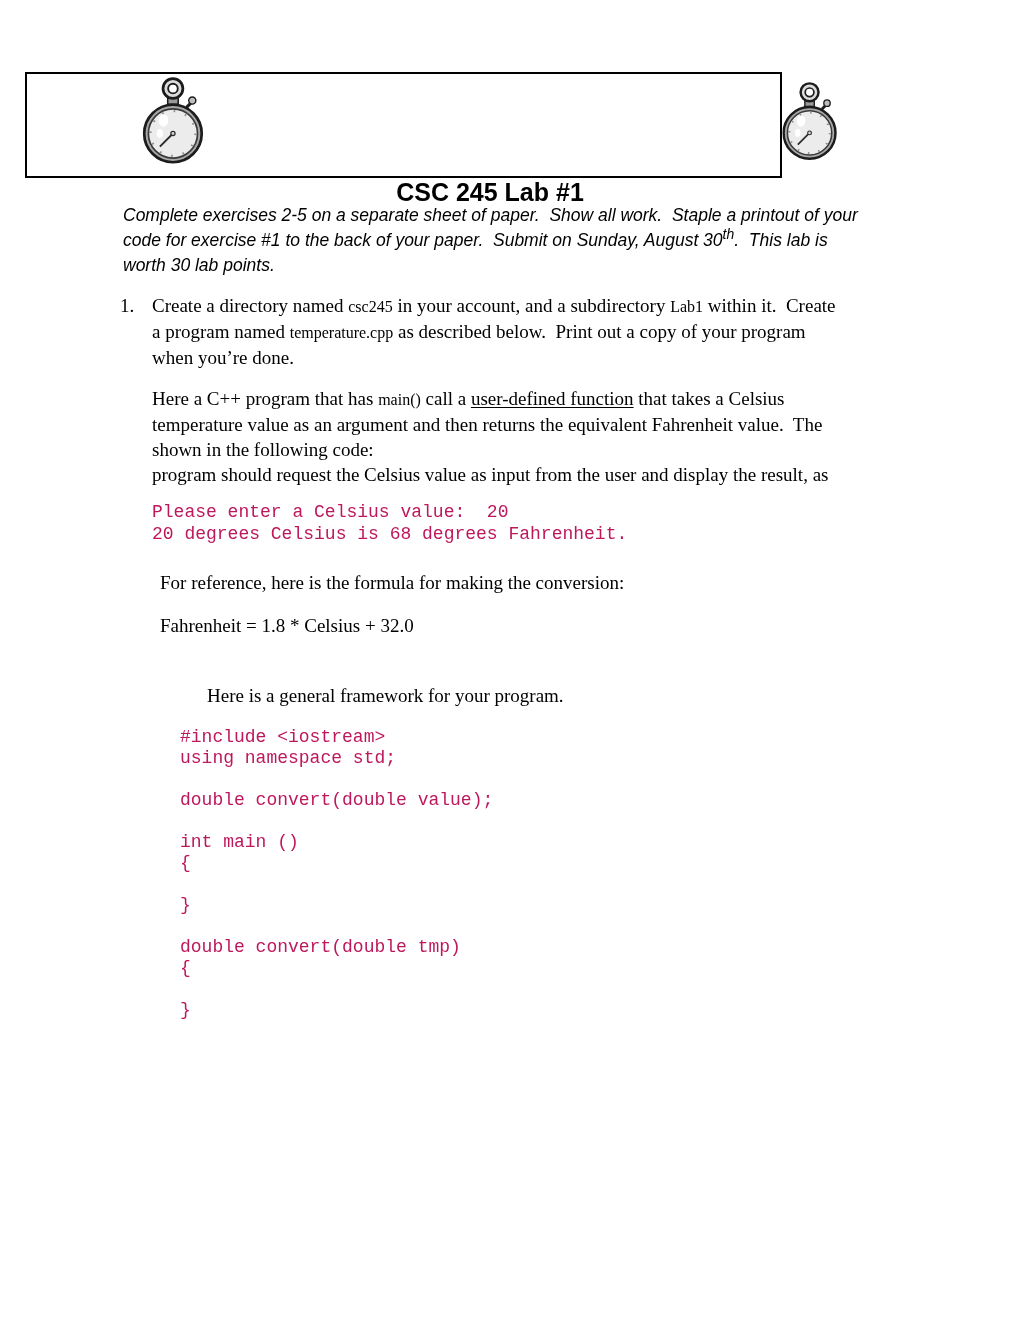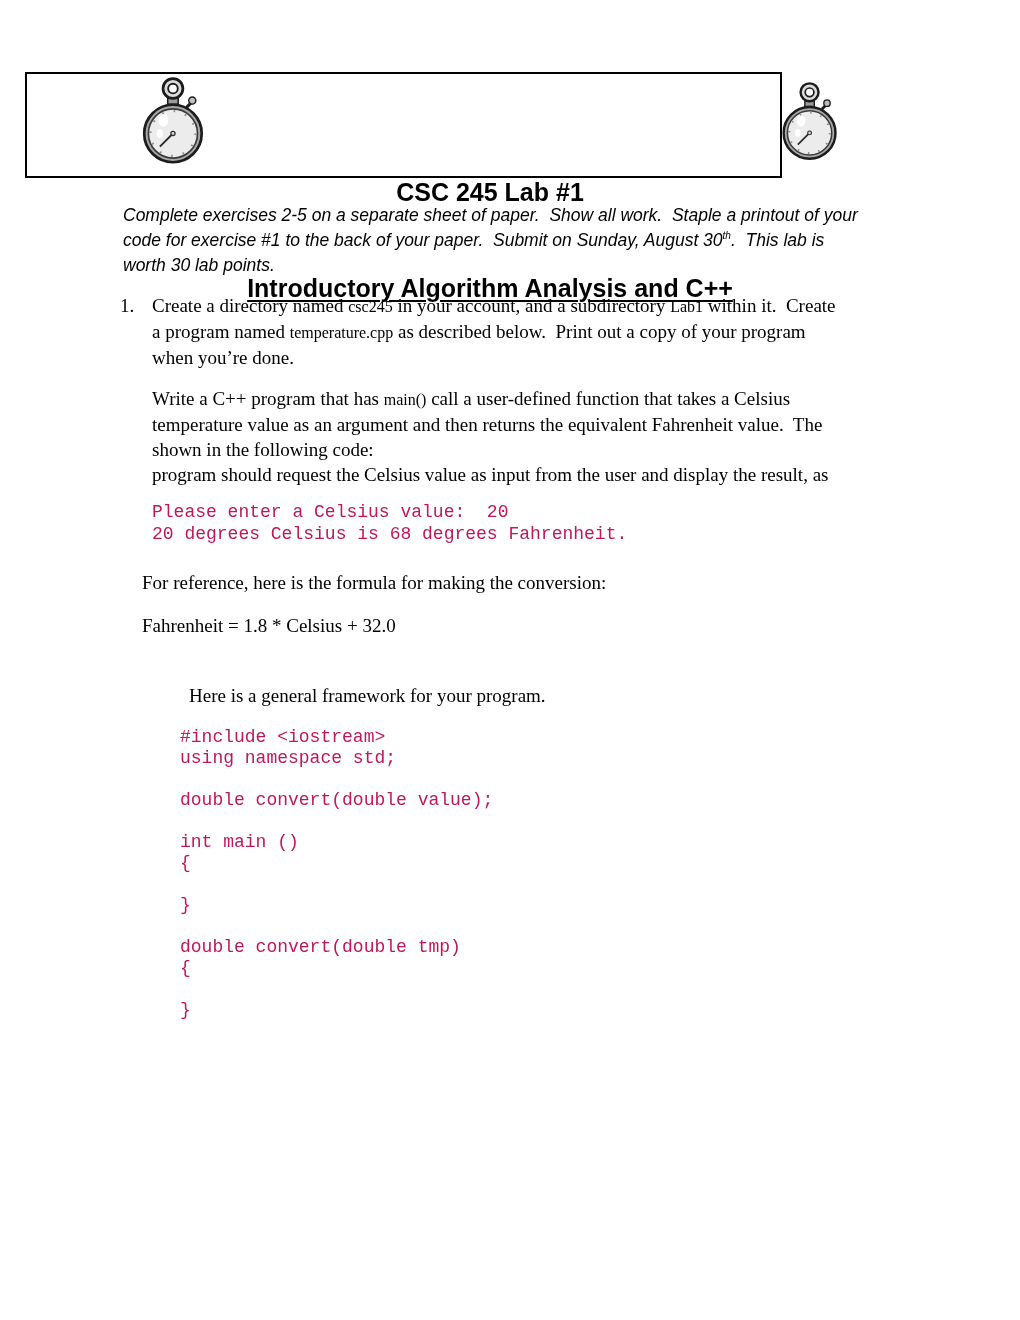--- a/index.html
+++ b/index.html
@@ -21,39 +21,39 @@
   .sw { position:absolute; }
   .sw-left  { left:141px; top:76px; width:66px; height:92px; }
   .sw-right { left:781px; top:81px; width:59px; height:83px; }
 
   .intro {
     position:absolute; left:123px; top:203px; width:860px;
     font-family:"Liberation Sans", sans-serif; font-style:italic;
     font-size:17.5px; line-height:25px;
   }
   .iline { white-space:pre; }
-  .sup { font-size:10px; vertical-align:super; line-height:0; }
+  .sup { font-size:14px; vertical-align:super; line-height:0; }
 
   .serif { font-size:19px; line-height:25px; }
   .item-number { position:absolute; left:120px; top:293px; }
   .item-body  { position:absolute; left:152px; top:293px; width:860px; }
   .para-desc  { position:absolute; left:152px; top:386px; width:860px; }
   .bline { white-space:pre; }
-  .uline { text-underline-offset:2px; }
+  .uline { text-decoration:underline; text-underline-offset:2px; }
   .mono { font-family:Liberation Serif, serif; font-size:16px; }
 
   .code {
     position:absolute; left:152px;
     font-family:"Liberation Mono", monospace; font-size:18px;
     line-height:21px; white-space:pre; color:#be185d;
   }
   .code-sample    { top:502px; line-height:21.5px; }
   .code-framework { top:727px;margin-left:28px; }
 
-  .sline { position:absolute; left:142px; white-space:pre; }
+  .sline { position:absolute; left:160px; white-space:pre; }
   .formula-intro   { top:570px; }
   .formula-line    { top:613px; }
   .framework-intro { top:683px;margin-left:47px; }
 
   .defs-holder { position:absolute; width:0; height:0; overflow:hidden; }
 </style>
 </head>
 <body>
 
 <svg class="defs-holder" aria-hidden="true">
@@ -81,39 +81,38 @@
 
   <svg class="sw sw-left" viewBox="0 0 60 88">
     <use href="#stopwatch"></use>
   </svg>
   <svg class="sw sw-right" viewBox="0 0 60 88">
     <use href="#stopwatch"></use>
   </svg>
 
   <div class="titles">
     <div>CSC 245 Lab #1</div>
-    <div class="title-underline">Introductory Algorithm Analysis and C++</div>
   </div>
 
   <div class="intro">
     <div class="iline">Complete exercises 2-5 on a separate sheet of paper.  Show all work.  Staple a printout of your</div>
     <div class="iline"><span>code for exercise #1 to the back of your paper.  Submit on Sunday, August 30</span><span class="sup">th</span><span>.  This lab is</span></div>
     <div class="iline">worth 30 lab points.</div>
   </div>
 
   <div class="item-number serif">1.</div>
 
   <div class="item-body serif">
     <div class="bline"><span>Create a directory named </span><span class="mono">csc245</span><span> in your account, and a subdirectory </span><span class="mono">Lab1</span><span> within it.  Create</span></div>
     <div class="bline"><span>a program named </span><span class="mono">temperature.cpp</span><span> as described below.  Print out a copy of your program</span></div>
     <div class="bline">when you’re done.</div>
   </div>
 
   <div class="para-desc serif">
-    <div class="bline"><span>Write a C++ program that has </span><span class="mono">main()</span><span> call a </span><span class="uline">user-defined function</span><span> that takes a Celsius</span></div>
+    <div class="bline"><span>Here a C++ program that has </span><span class="mono">main()</span><span> call a </span><span class="uline">user-defined function</span><span> that takes a Celsius</span></div>
     <div class="bline">temperature value as an argument and then returns the equivalent Fahrenheit value.  The</div>
     <div class="bline">shown in the following code:</div>
     <div class="bline">program should request the Celsius value as input from the user and display the result, as</div>
   </div>
 
   <pre class="code code-sample">Please enter a Celsius value:  20
 20 degrees Celsius is 68 degrees Fahrenheit.</pre>
 
   <div class="sline serif formula-intro">For reference, here is the formula for making the conversion:</div>
   <div class="sline serif formula-line">Fahrenheit = 1.8 * Celsius + 32.0</div>

